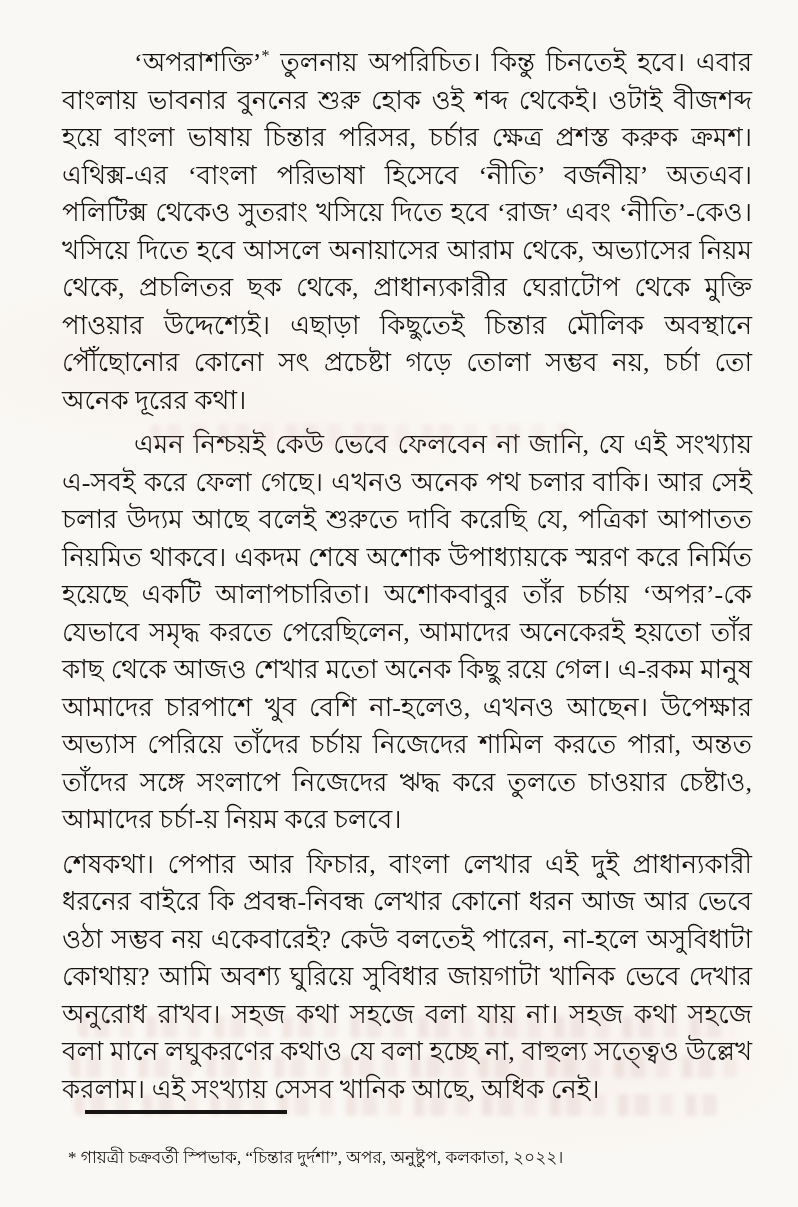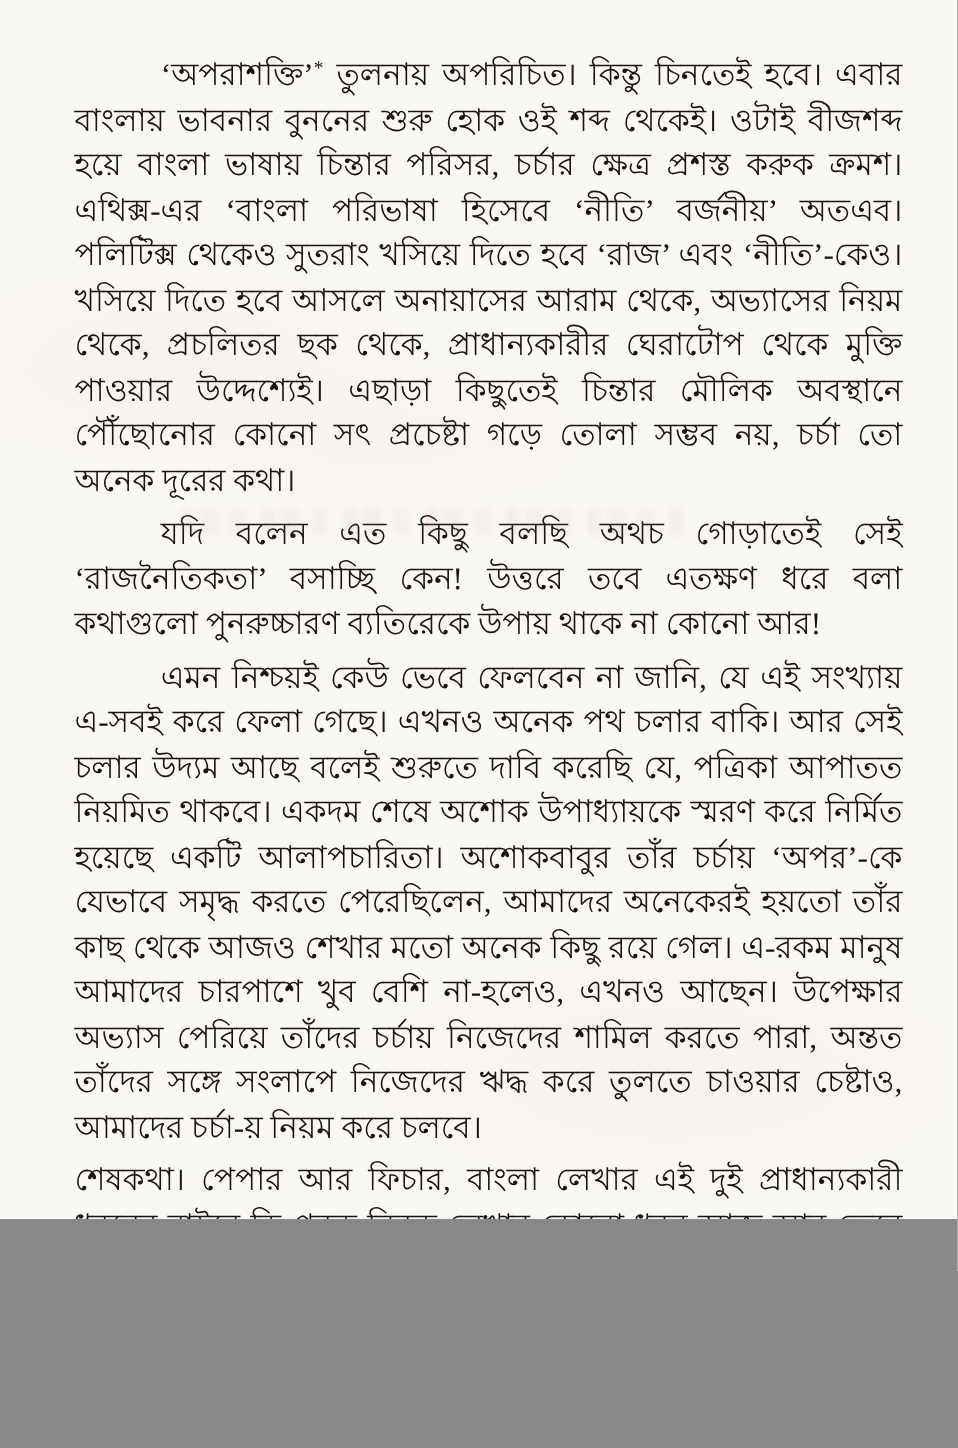--- a/index.html
+++ b/index.html
@@ -1,18 +1,18 @@
 <!DOCTYPE html>
 <html><head>
 <meta charset="utf-8">
 <style>
   html,body{margin:0;padding:0;background:#888;}
   .page{
     position:relative;
-    width:798px;height:1016px;
+    width:798px;height:1207px;
     margin:0 auto;
     background:
       radial-gradient(ellipse 300px 120px at 18% 30%, rgba(225,185,180,0.10), transparent 70%),
       radial-gradient(ellipse 360px 140px at 70% 88%, rgba(225,180,175,0.10), transparent 70%),
       radial-gradient(ellipse 250px 90px at 40% 36%, rgba(228,190,185,0.08), transparent 70%),
       #faf8f4;
     overflow:hidden;
     font-family:"Liberation Serif","DejaVu Serif",serif;
     color:#171413;
   }
@@ -55,21 +55,20 @@
 </style>
 </head>
 <body>
 
 <div class="page">
 
   <div class="text-block">
 
     <p class="para indent"><span>‘অপরাশক্তি’</span><sup class="fn-mark">*</sup><span> তুলনায় অপরিচিত। কিন্তু চিনতেই হবে। এবার বাংলায় ভাবনার বুননের শুরু হোক ওই শব্দ থেকেই। ওটাই বীজশব্দ হয়ে বাংলা ভাষায় চিন্তার পরিসর, চর্চার ক্ষেত্র প্রশস্ত করুক ক্রমশ। এথিক্স-এর ‘বাংলা পরিভাষা হিসেবে ‘নীতি’ বর্জনীয়’ অতএব। পলিটিক্স থেকেও সুতরাং খসিয়ে দিতে হবে ‘রাজ’ এবং ‘নীতি’-কেও। খসিয়ে দিতে হবে আসলে অনায়াসের আরাম থেকে, অভ্যাসের নিয়ম থেকে, প্রচলিতর ছক থেকে, প্রাধান্যকারীর ঘেরাটোপ থেকে মুক্তি পাওয়ার উদ্দেশ্যেই। এছাড়া কিছুতেই চিন্তার মৌলিক অবস্থানে পৌঁছোনোর কোনো সৎ প্রচেষ্টা গড়ে তোলা সম্ভব নয়, চর্চা তো অনেক দূরের কথা।</span></p>
 
-    <p class="para indent">যদি বলেন এত কিছু বলছি অথচ গোড়াতেই সেই ‘রাজনৈতিকতা’ বসাচ্ছি কেন! উত্তরে তবে এতক্ষণ ধরে বলা কথাগুলো পুনরুচ্চারণ ব্যতিরেকে উপায় থাকে না কোনো আর!</p>
 
     <p class="para indent"><span>এমন নিশ্চয়ই কেউ ভেবে ফেলবেন না জানি, যে এই সংখ্যায় এ-সবই করে ফেলা গেছে। এখনও অনেক পথ চলার বাকি। আর সেই চলার উদ্যম আছে বলেই শুরুতে দাবি করেছি যে, পত্রিকা আপাতত নিয়মিত থাকবে। একদম শেষে অশোক উপাধ্যায়কে স্মরণ করে নির্মিত হয়েছে একটি আলাপচারিতা। অশোকবাবুর তাঁর চর্চায় ‘অপর’-কে যেভাবে সমৃদ্ধ করতে পেরেছিলেন, আমাদের অনেকেরই হয়তো তাঁর কাছ থেকে আজও শেখার মতো অনেক কিছু রয়ে গেল। এ-রকম মানুষ আমাদের চারপাশে খুব বেশি না-হলেও, এখনও আছেন। উপেক্ষার অভ্যাস পেরিয়ে তাঁদের চর্চায় নিজেদের শামিল করতে পারা, অন্তত তাঁদের সঙ্গে সংলাপে নিজেদের ঋদ্ধ করে তুলতে চাওয়ার চেষ্টাও, আমাদের </span><span class="italic">চর্চা</span><span>-য় নিয়ম করে চলবে।</span></p>
 
     <p class="para">শেষকথা। পেপার আর ফিচার, বাংলা লেখার এই দুই প্রাধান্যকারী ধরনের বাইরে কি প্রবন্ধ-নিবন্ধ লেখার কোনো ধরন আজ আর ভেবে ওঠা সম্ভব নয় একেবারেই? কেউ বলতেই পারেন, না-হলে অসুবিধাটা কোথায়? আমি অবশ্য ঘুরিয়ে সুবিধার জায়গাটা খানিক ভেবে দেখার অনুরোধ রাখব। সহজ কথা সহজে বলা যায় না। সহজ কথা সহজে বলা মানে লঘুকরণের কথাও যে বলা হচ্ছে না, বাহুল্য সত্ত্বেও উল্লেখ করলাম। এই সংখ্যায় সেসব খানিক আছে, অধিক নেই।</p>
 
   </div>
 
   <div class="bleed-strip bleed-a"></div>
   <div class="bleed-strip bleed-b"></div>
   <div class="bleed-strip bleed-c"></div>

